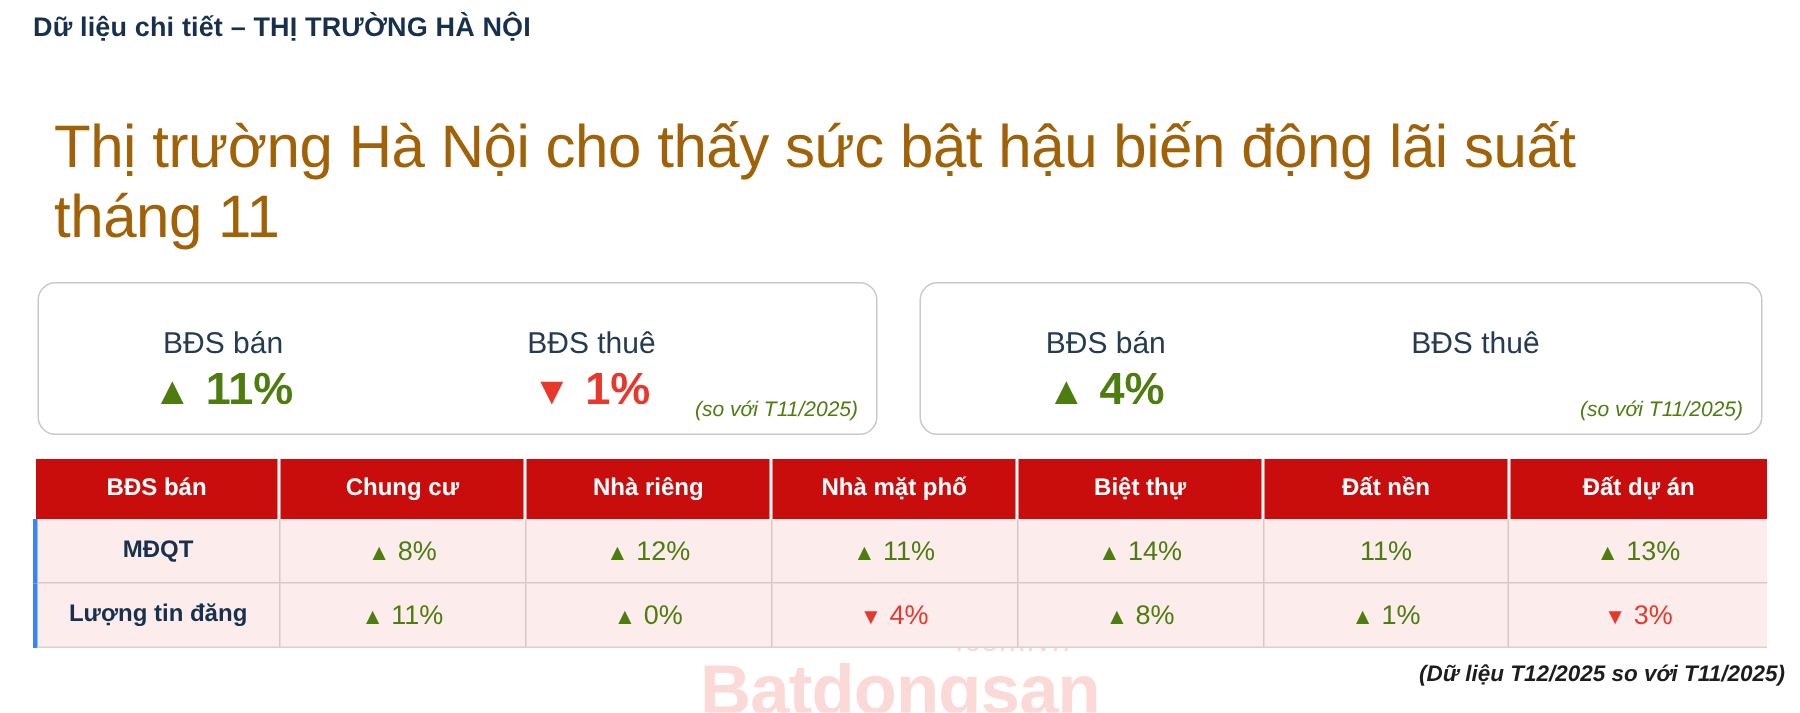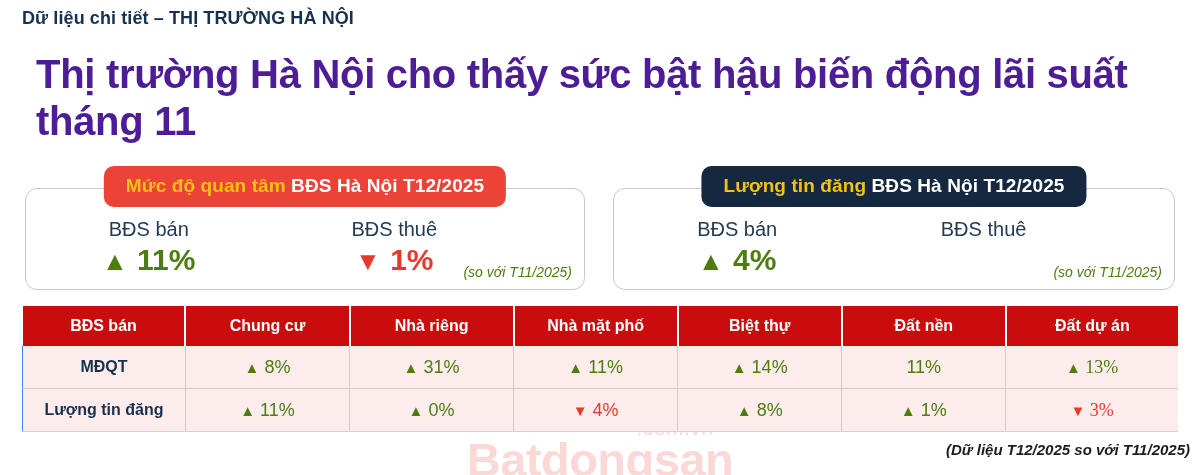--- a/index.html
+++ b/index.html
@@ -61,25 +61,25 @@
     top: 8px;
     font-size: 18px;
     font-weight: 700;
     color: #16304d;
     letter-spacing: .1px;
     white-space: nowrap;
   }
   .headline {
     position: absolute;
     left: 36px;
-    top: 24px;
+    top: 48px;
     width: 1120px;
     font-size: 40px;
-    font-weight: 700;
-    color: #4c1d95;
+    font-weight: 400;
+    color: #a16207;
     line-height: 1.18;
     letter-spacing: -.3px;
   }
 
   
   .card {
     position: absolute;
     top: 188px;
     height: 102px;
     border: 1.5px solid #c8c8c8;
@@ -171,26 +171,26 @@
   tbody td {
     background: #fceceb;
     height: 40px;
     text-align: center;
     font-size: 18px;
     border-right: 1px solid #d9c7c6;
     border-bottom: 1px solid #d9c7c6;
     white-space: nowrap;
   }
   tbody tr:last-child td { border-bottom: 1px solid #d3d3d3; }
-  tbody td:last-child { border-right: none; font-family: Liberation Serif, serif; }
+  tbody td:last-child { border-right: none; }
   tbody td.row-label {
     color: #16304d;
     font-weight: 700;
     font-size: 16px;
-    border-left: 1px solid #3b82f6;
+    border-left: 3px solid #3b82f6;
   }
   td .cellv { font-weight: 400; }
   td .tri   { font-size: 15px; }
 
   .footer-note {
     position: absolute;
     right: 10px;
     top: 441px;
     font-size: 15px;
     font-style: italic;
@@ -210,48 +210,40 @@
   <div class="wm-dotcom">.com.vn</div>
   <div class="wm-word">Batdongsan</div>
 </div>
 
 <div class="page">
 
   <div class="eyebrow">Dữ liệu chi tiết – THỊ TRƯỜNG HÀ NỘI</div>
   <h1 class="headline">Thị trường Hà Nội cho thấy sức bật hậu biến động lãi suất tháng 11</h1>
 
   <div class="card left">
-    <div class="pill red">
-      <span class="hl">Mức độ quan tâm</span>
-      <span class="rest">BĐS Hà Nội T12/2025</span>
-    </div>
     <div class="card-body">
       <div class="metric">
         <div class="m-label">BĐS bán</div>
         <div class="m-value up">
           <span class="tri">▲</span>
           <span>11%</span>
         </div>
       </div>
       <div class="metric">
         <div class="m-label">BĐS thuê</div>
         <div class="m-value down">
           <span class="tri">▼</span>
           <span>1%</span>
         </div>
       </div>
       <div class="compare-note">(so với T11/2025)</div>
     </div>
   </div>
 
   <div class="card right">
-    <div class="pill navy">
-      <span class="hl">Lượng tin đăng</span>
-      <span class="rest">BĐS Hà Nội T12/2025</span>
-    </div>
     <div class="card-body">
       <div class="metric">
         <div class="m-label">BĐS bán</div>
         <div class="m-value up">
           <span class="tri">▲</span>
           <span>4%</span>
         </div>
       </div>
       <div class="metric">
         <div class="m-label">BĐS thuê</div>
@@ -279,21 +271,21 @@
             <th>Nhà mặt phố</th>
             <th>Biệt thự</th>
             <th>Đất nền</th>
             <th>Đất dự án</th>
           </tr>
       </thead>
       <tbody id="tbody">
           <tr>
             <td class="row-label">MĐQT</td>
             <td><span class="cellv up"><span class="tri">▲</span> <span>8%</span></span></td>
-            <td><span class="cellv up"><span class="tri">▲</span> <span>31%</span></span></td>
+            <td><span class="cellv up"><span class="tri">▲</span> <span>12%</span></span></td>
             <td><span class="cellv up"><span class="tri">▲</span> <span>11%</span></span></td>
             <td><span class="cellv up"><span class="tri">▲</span> <span>14%</span></span></td>
             <td><span class="cellv up"><span>11%</span></span></td>
             <td><span class="cellv up"><span class="tri">▲</span> <span>13%</span></span></td>
           </tr>
           <tr>
             <td class="row-label">Lượng tin đăng</td>
             <td><span class="cellv up"><span class="tri">▲</span> <span>11%</span></span></td>
             <td><span class="cellv up"><span class="tri">▲</span> <span>0%</span></span></td>
             <td><span class="cellv down"><span class="tri">▼</span> <span>4%</span></span></td>

